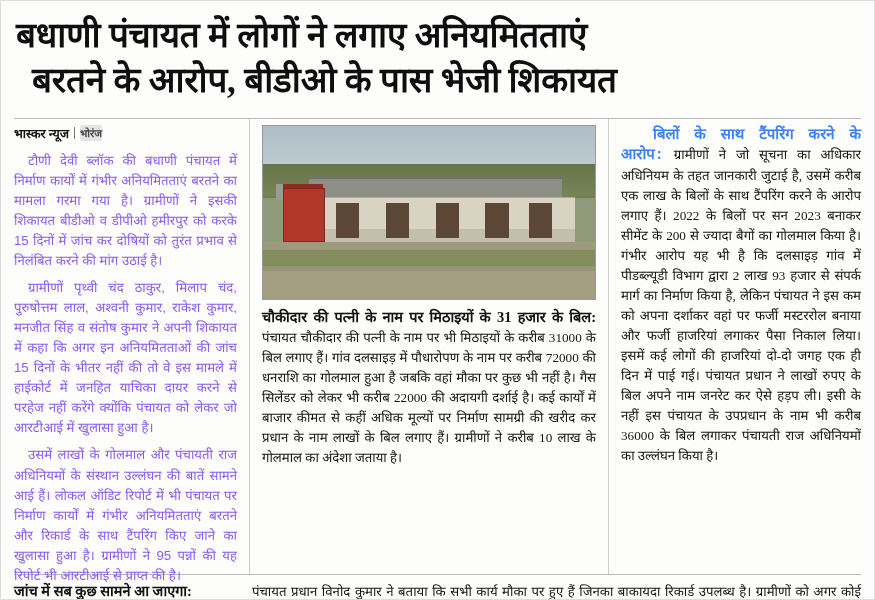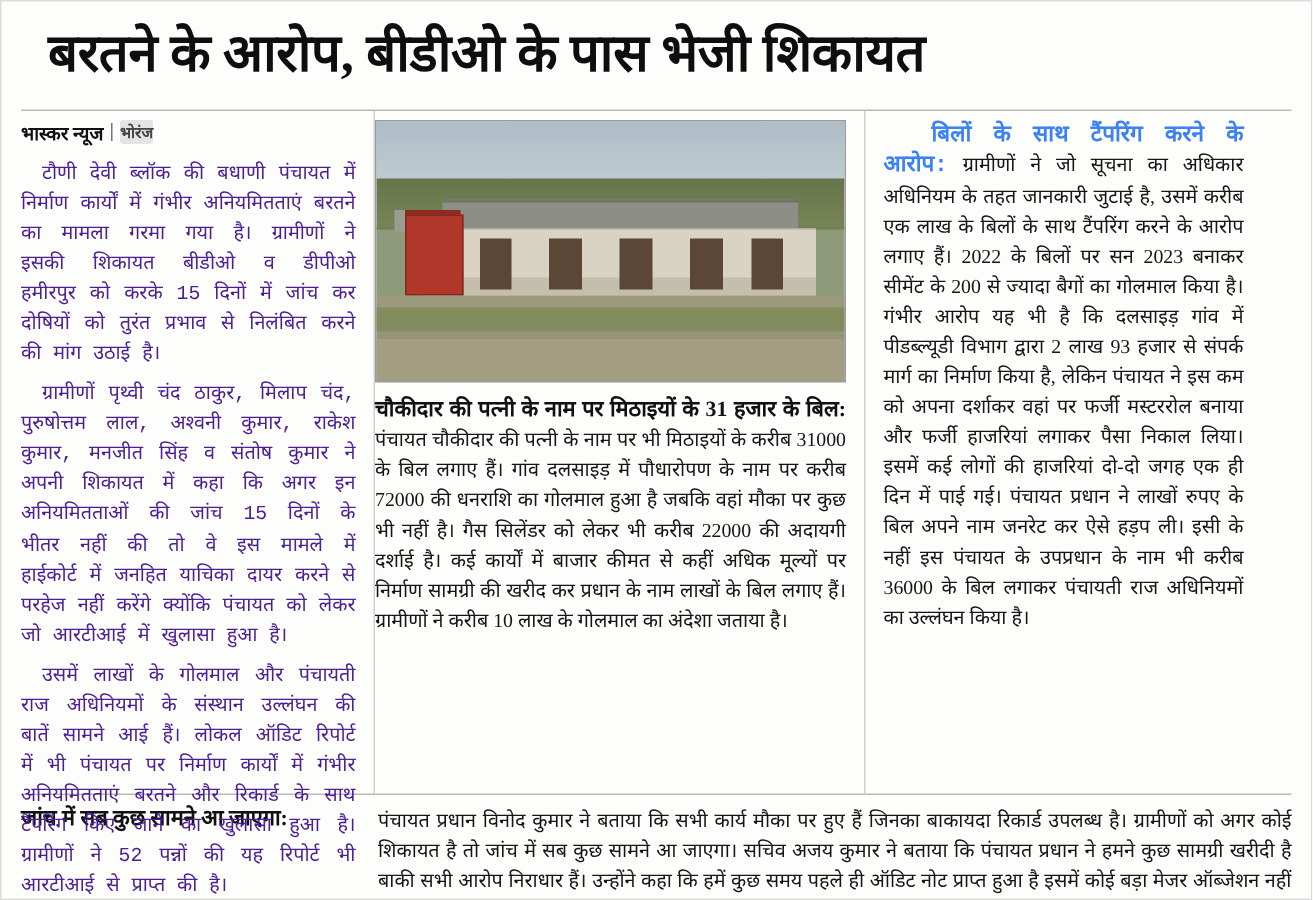--- a/index.html
+++ b/index.html
@@ -47,21 +47,21 @@
     padding: 0 14px;
     gap: 0;
     box-sizing: border-box;
     height: 455px;
   }
   .col {
     box-sizing: border-box;
     position: relative;
   }
   .col-1 { width: 235px; padding: 6px 12px 0 0; }
-  .col-2 { width: 328px; padding: 6px 12px 0 0; border-left: 1px solid #cfcfcf; border-right: 1px solid #cfcfcf;}
+  .col-2 { width: 360px; padding: 6px 12px 0 12px; border-left: 1px solid #cfcfcf; border-right: 1px solid #cfcfcf;}
   .col-3 { width: 252px; padding: 6px 0 0 12px; }
 
   .byline {
     display: flex;
     align-items: center;
     gap: 5px;
     margin-bottom: 9px;
   }
   .byline .bn {
     font-family: "Liberation Serif", serif;
@@ -78,24 +78,24 @@
     font-family: "Liberation Serif", serif;
     font-size: 10.5px;
     font-weight: bold;
     color: #444;
     background: #e4e4e4;
     padding: 1px 0;
     border-radius: 2px;
   }
 
   p.body {
-    font-family: Liberation Mono, monospace;
+    font-family: Liberation Sans, sans-serif;
     font-size: 13.2px;
     line-height: 1.52;
-    color: #4c1d95;
+    color: #8b5cf6;
     margin: 0 0 7px 0;
     text-align: justify;
     text-indent: 14px;
   }
 
   .subhead {
     font-family: "Liberation Serif", serif;
     font-weight: bold;
     font-size: 14.5px;
     line-height: 1.35;
@@ -191,36 +191,37 @@
     pointer-events: none;
   }
 </style>
 </head>
 <body>
 
 <div id="page">
 
   <div class="headline-block">
     <h1 class="headline">
+      <span>बधाणी पंचायत में लोगों ने लगाए अनियमितताएं</span>
       <span class="line2">बरतने के आरोप, बीडीओ के पास भेजी शिकायत</span>
     </h1>
   </div>
   <div class="rule-under-headline"></div>
 
   <div class="columns">
 
     <div class="col col-1">
       <div class="byline">
         <span class="bn">भास्कर न्यूज</span>
         <span class="sep"></span>
         <span class="place">भोरंज</span>
       </div>
       <p class="body">टौणी देवी ब्लॉक की बधाणी पंचायत में निर्माण कार्यों में गंभीर अनियमितताएं बरतने का मामला गरमा गया है। ग्रामीणों ने इसकी शिकायत बीडीओ व डीपीओ हमीरपुर को करके 15 दिनों में जांच कर दोषियों को तुरंत प्रभाव से निलंबित करने की मांग उठाई है।</p>
       <p class="body">ग्रामीणों पृथ्वी चंद ठाकुर, मिलाप चंद, पुरुषोत्तम लाल, अश्वनी कुमार, राकेश कुमार, मनजीत सिंह व संतोष कुमार ने अपनी शिकायत में कहा कि अगर इन अनियमितताओं की जांच 15 दिनों के भीतर नहीं की तो वे इस मामले में हाईकोर्ट में जनहित याचिका दायर करने से परहेज नहीं करेंगे क्योंकि पंचायत को लेकर जो आरटीआई में खुलासा हुआ है।</p>
-      <p class="body">उसमें लाखों के गोलमाल और पंचायती राज अधिनियमों के संस्थान उल्लंघन की बातें सामने आई हैं। लोकल ऑडिट रिपोर्ट में भी पंचायत पर निर्माण कार्यों में गंभीर अनियमितताएं बरतने और रिकार्ड के साथ टैंपरिंग किए जाने का खुलासा हुआ है। ग्रामीणों ने 52 पन्नों की यह रिपोर्ट भी आरटीआई से प्राप्त की है।</p>
+      <p class="body">उसमें लाखों के गोलमाल और पंचायती राज अधिनियमों के संस्थान उल्लंघन की बातें सामने आई हैं। लोकल ऑडिट रिपोर्ट में भी पंचायत पर निर्माण कार्यों में गंभीर अनियमितताएं बरतने और रिकार्ड के साथ टैंपरिंग किए जाने का खुलासा हुआ है। ग्रामीणों ने 95 पन्नों की यह रिपोर्ट भी आरटीआई से प्राप्त की है।</p>
     </div>
 
     <div class="col col-2">
       <div class="photo">
         <div class="ph-sky"></div>
         <div class="ph-trees"></div>
         <div class="ph-roof2"></div>
         <div class="ph-roof"></div>
         <div class="ph-wall"></div>
         <div class="ph-wall-shadow"></div>

